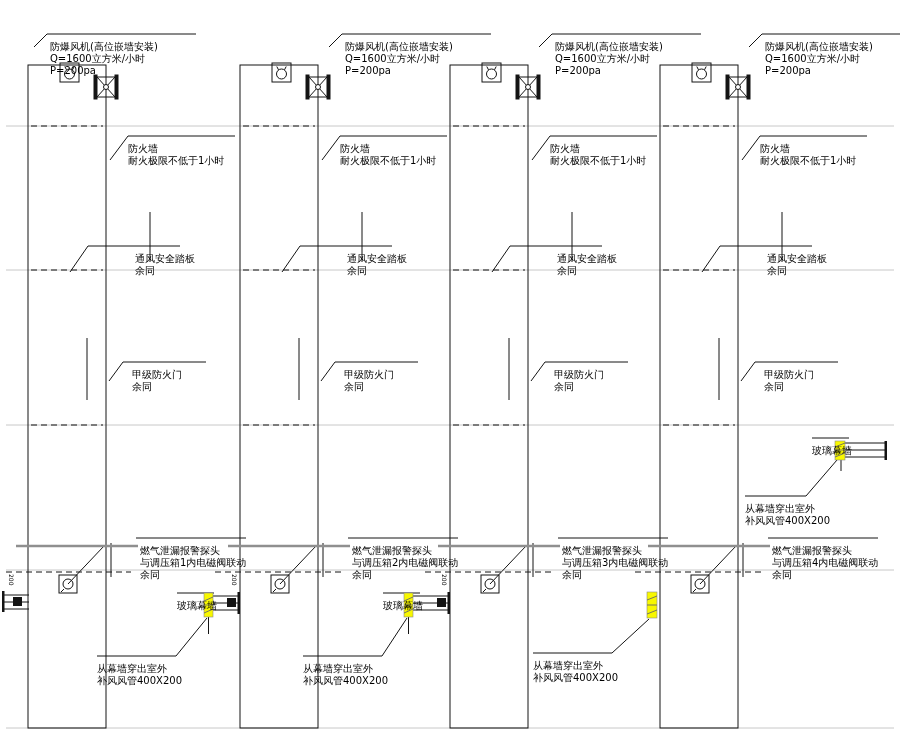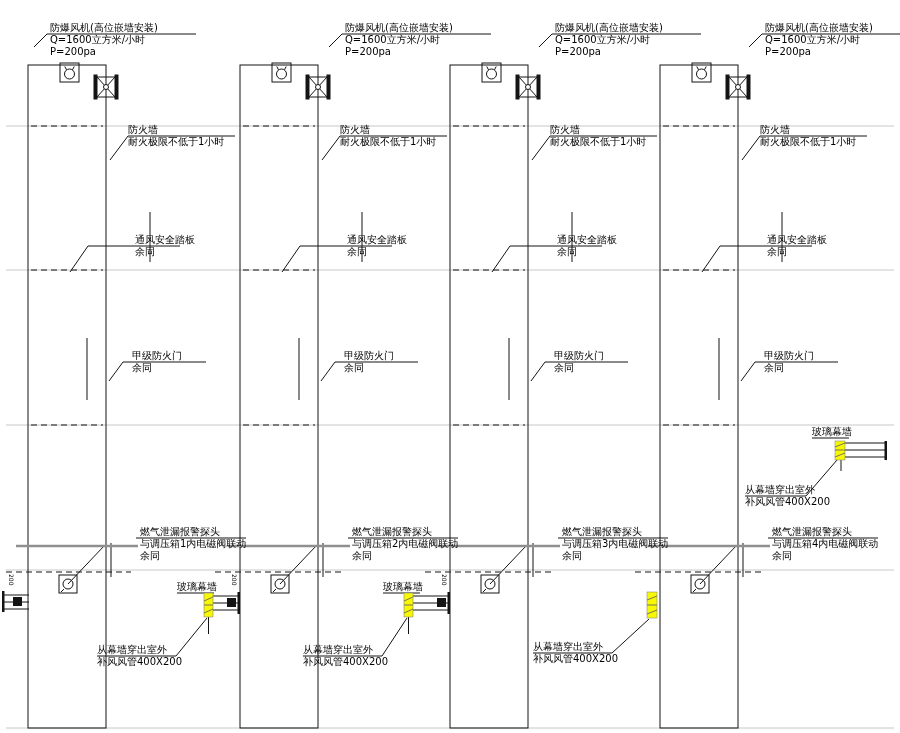--- a/index.html
+++ b/index.html
@@ -1,19 +1,19 @@
 <!DOCTYPE html>
 <html><head>
 <meta charset="utf-8">
 <style>
   html,body{margin:0;padding:0;background:#ffffff;}
   .canvas{position:relative;width:900px;height:733px;background:#fff;overflow:hidden;
           font-family:"DejaVu Sans",sans-serif;color:#000;}
   .canvas svg{position:absolute;left:0;top:0;}
-  .ann{position:absolute;font-size:10px;line-height:12px;white-space:nowrap;z-index:2;}
+  .ann{position:absolute;font-size:10px;line-height:12px;white-space:nowrap;z-index:2;margin-top:19px;}
   .ann div{height:12px;}
   .vlabel{position:absolute;font-size:6px;line-height:8px;writing-mode:vertical-rl;
           text-orientation:mixed;z-index:2;letter-spacing:0;}
   .ln{stroke:#141414;stroke-width:1;fill:none;}
   .thk{stroke:#8f8f8f;stroke-width:2.6;fill:none;}
   .grid{stroke:#c8c8c8;stroke-width:1;fill:none;}
   .dash{stroke:#141414;stroke-width:1;fill:none;stroke-dasharray:6 4;}
   .blk{fill:#141414;stroke:none;}
   .ylw{fill:#f8f800;stroke:#8a8a8a;stroke-width:0.6;}
   .hat{stroke:#666;stroke-width:0.9;fill:none;}

